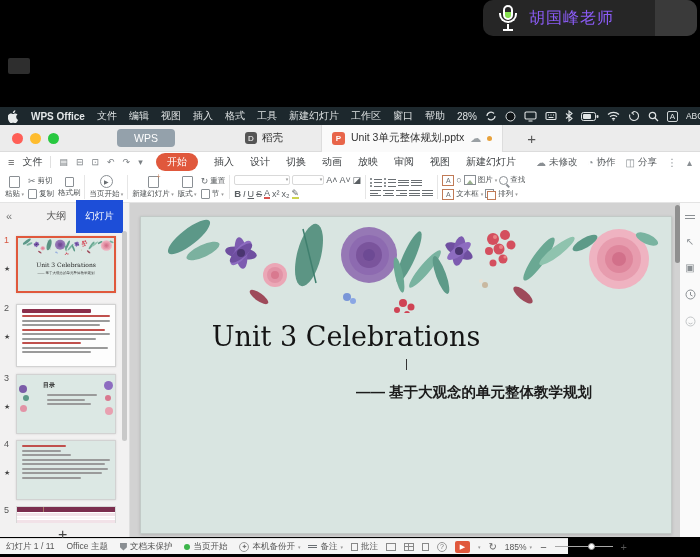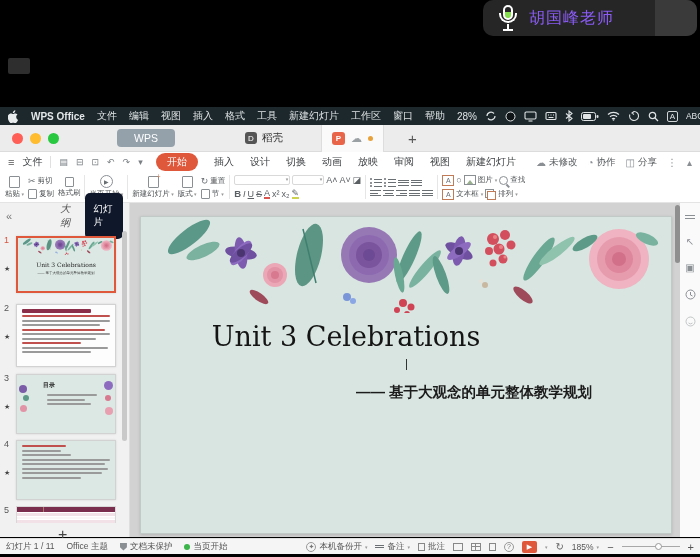--- a/index.html
+++ b/index.html
@@ -112,21 +112,21 @@
   .find-ic { width:9px; height:9px; border:1.5px solid #8a8f94; border-radius:50%; position:relative; }
   .find-ic:after { content:""; position:absolute; right:-3px; bottom:-3px; width:4px; height:1.5px;
     background:#8a8f94; transform:rotate(45deg); }
 
   
   .sidebar { position:absolute; top:203px; left:0; width:130px; height:334px;
     background:#f2f1f1; border-right:1px solid #dedede; }
   .sb-head { height:26px; display:flex; align-items:center; gap:10px; padding:0 6px;
     font-size:10px; color:#555; }
   .sb-collapse { color:#777; font-size:11px; }
-  .sb-pill { background:#0f172a; color:#fff; border-radius:5px; padding:10px 9px; font-size:9.5px; }
+  .sb-pill { background:#1d4ed8; color:#fff; border-radius:0; padding:10px 9px; font-size:9.5px; }
   .thumb-num { position:absolute; left:4px; font-size:9px; color:#555; }
   .thumb-num.sel { color:#d75640; }
   .thumb-star { position:absolute; left:4px; font-size:7px; color:#444; }
   .thumb { position:absolute; left:16px; width:100px; background:#dce8e4;
     border:1px solid #d2d2d2; box-shadow:0 0 2px rgba(0,0,0,.12); overflow:hidden; }
   .thumb.sel { border:2px solid #e0583c; }
   .thumb.white { background:#fdfdfd; }
   .t1-title { font-family:"DejaVu Serif", serif; font-size:6px; color:#222; text-align:center; margin-top:2px; }
   .t1-sub { font-size:3.5px; color:#333; text-align:center; margin-top:3px; }
   .tline { height:2px; background:#9a9a9a; margin:2.5px 5px 0 5px; border-radius:1px; }
@@ -160,21 +160,21 @@
   
   .rail { position:absolute; top:203px; left:680px; width:20px; height:334px; background:#fafafa;
     display:flex; flex-direction:column; align-items:center; padding-top:10px; gap:16px; }
   .rail .r-ic { color:#8a8f93; font-size:10px; line-height:10px; }
   .rail .two-lines { width:10px; }
   .rail .two-lines i { display:block; height:1px; background:#8a8f93; margin:2px 0; }
   .main-scroll { position:absolute; top:205px; left:675px; width:5px; height:58px;
     background:#8f8f8f; border-radius:3px; }
 
   
-  .statusbar { position:absolute; top:538px; left:0; width:700px; height:16px; background:#f5f5f5;
+  .statusbar { position:absolute; top:538px; left:0; width:568px; height:16px; background:#f5f5f5;
     border-top:1px solid #e0e0e0; display:flex; align-items:center; font-size:8.5px; color:#555;
     padding:0 6px; gap:12px; white-space:nowrap; }
   .st-item { display:flex; align-items:center; gap:3px; }
   .shield { width:7px; height:8px; background:#8a8f93;
     clip-path:polygon(0 0,100% 0,100% 60%,50% 100%,0 60%); }
   .gdot { width:6px; height:6px; border-radius:50%; background:#3cb54a; }
   .st-right { margin-left:auto; display:flex; align-items:center; gap:8px; }
   .vb { width:10px; height:8px; border:1px solid #888; }
   .vb.grid { background:linear-gradient(#888,#888) 50% 0/1px 100% no-repeat,
              linear-gradient(#888,#888) 0 50%/100% 1px no-repeat; }
@@ -368,20 +368,21 @@
       <span class="tl-dot tl-yellow"></span>
       <span class="tl-dot tl-green"></span>
     </div>
     <div class="wps-btn">WPS</div>
     <div class="docer-tab">
       <span class="docer-ic">D</span>
       <span>稻壳</span>
     </div>
     <div class="doc-tab">
       <span class="p-ic">P</span>
+      <span>Unit 3单元整体规划.pptx</span>
       <span class="cloud">☁</span>
       <span class="dirty-dot"></span>
     </div>
     <div class="newtab">+</div>
   </div>
 
   <div class="ribbonbar">
     <div class="rb-left">
       <span class="hamb">≡</span>
       <span>文件</span>
@@ -576,21 +577,21 @@
         <span class="arr-ic"></span>
           <span>排列</span>
           <span class="caret">▾</span>
       </span>
     </div>
   </div>
 
   <div class="sidebar">
     <div class="sb-head">
       <span class="sb-collapse">«</span>
-      <span style="margin-left:38px;font-style:italic;">大纲</span>
+      <span style="margin-left:24px;">大纲</span>
       <span class="sb-pill">幻灯片</span>
     </div>
 
     <span class="thumb-num sel" style="top:32px;">1</span>
     <span class="thumb-star" style="top:62px;">★</span>
     <div class="thumb sel" style="top:33px; height:57px;">
       <svg width="98" height="17" viewBox="0 0 530 96" preserveAspectRatio="none">
           <use href="#flowerband"></use>
         </svg>
       <div class="t1-title">Unit 3 Celebrations</div>

